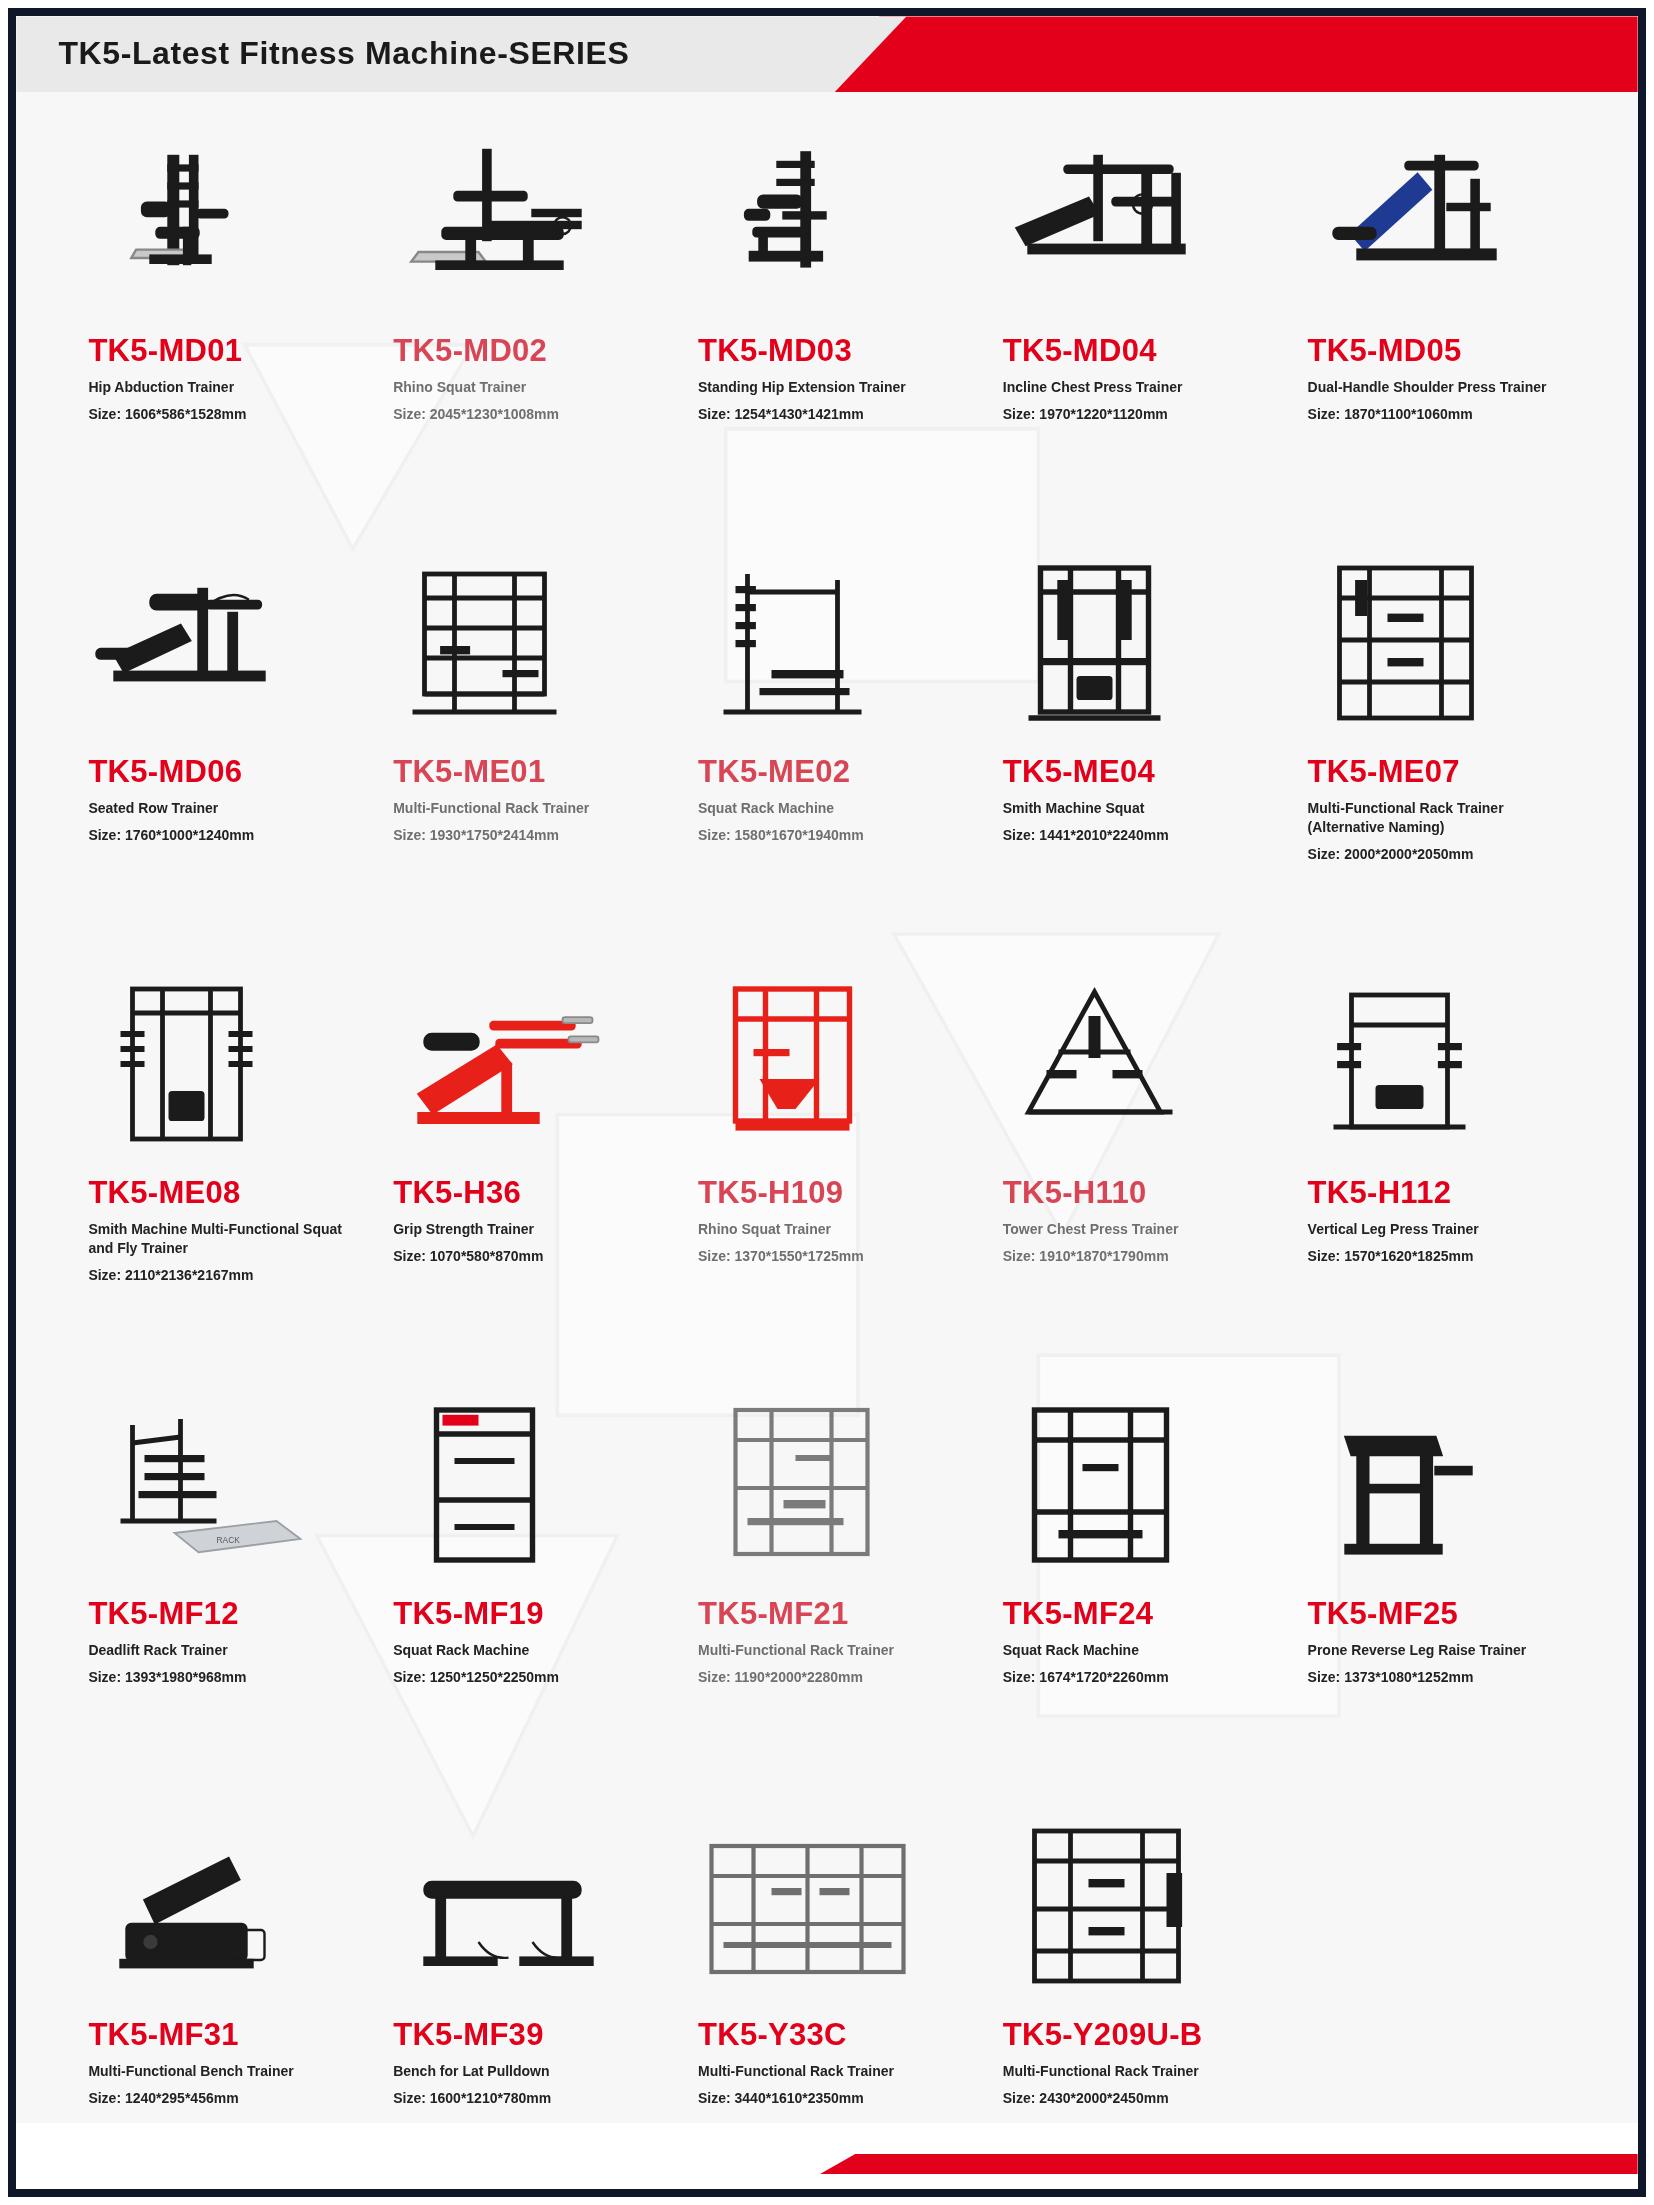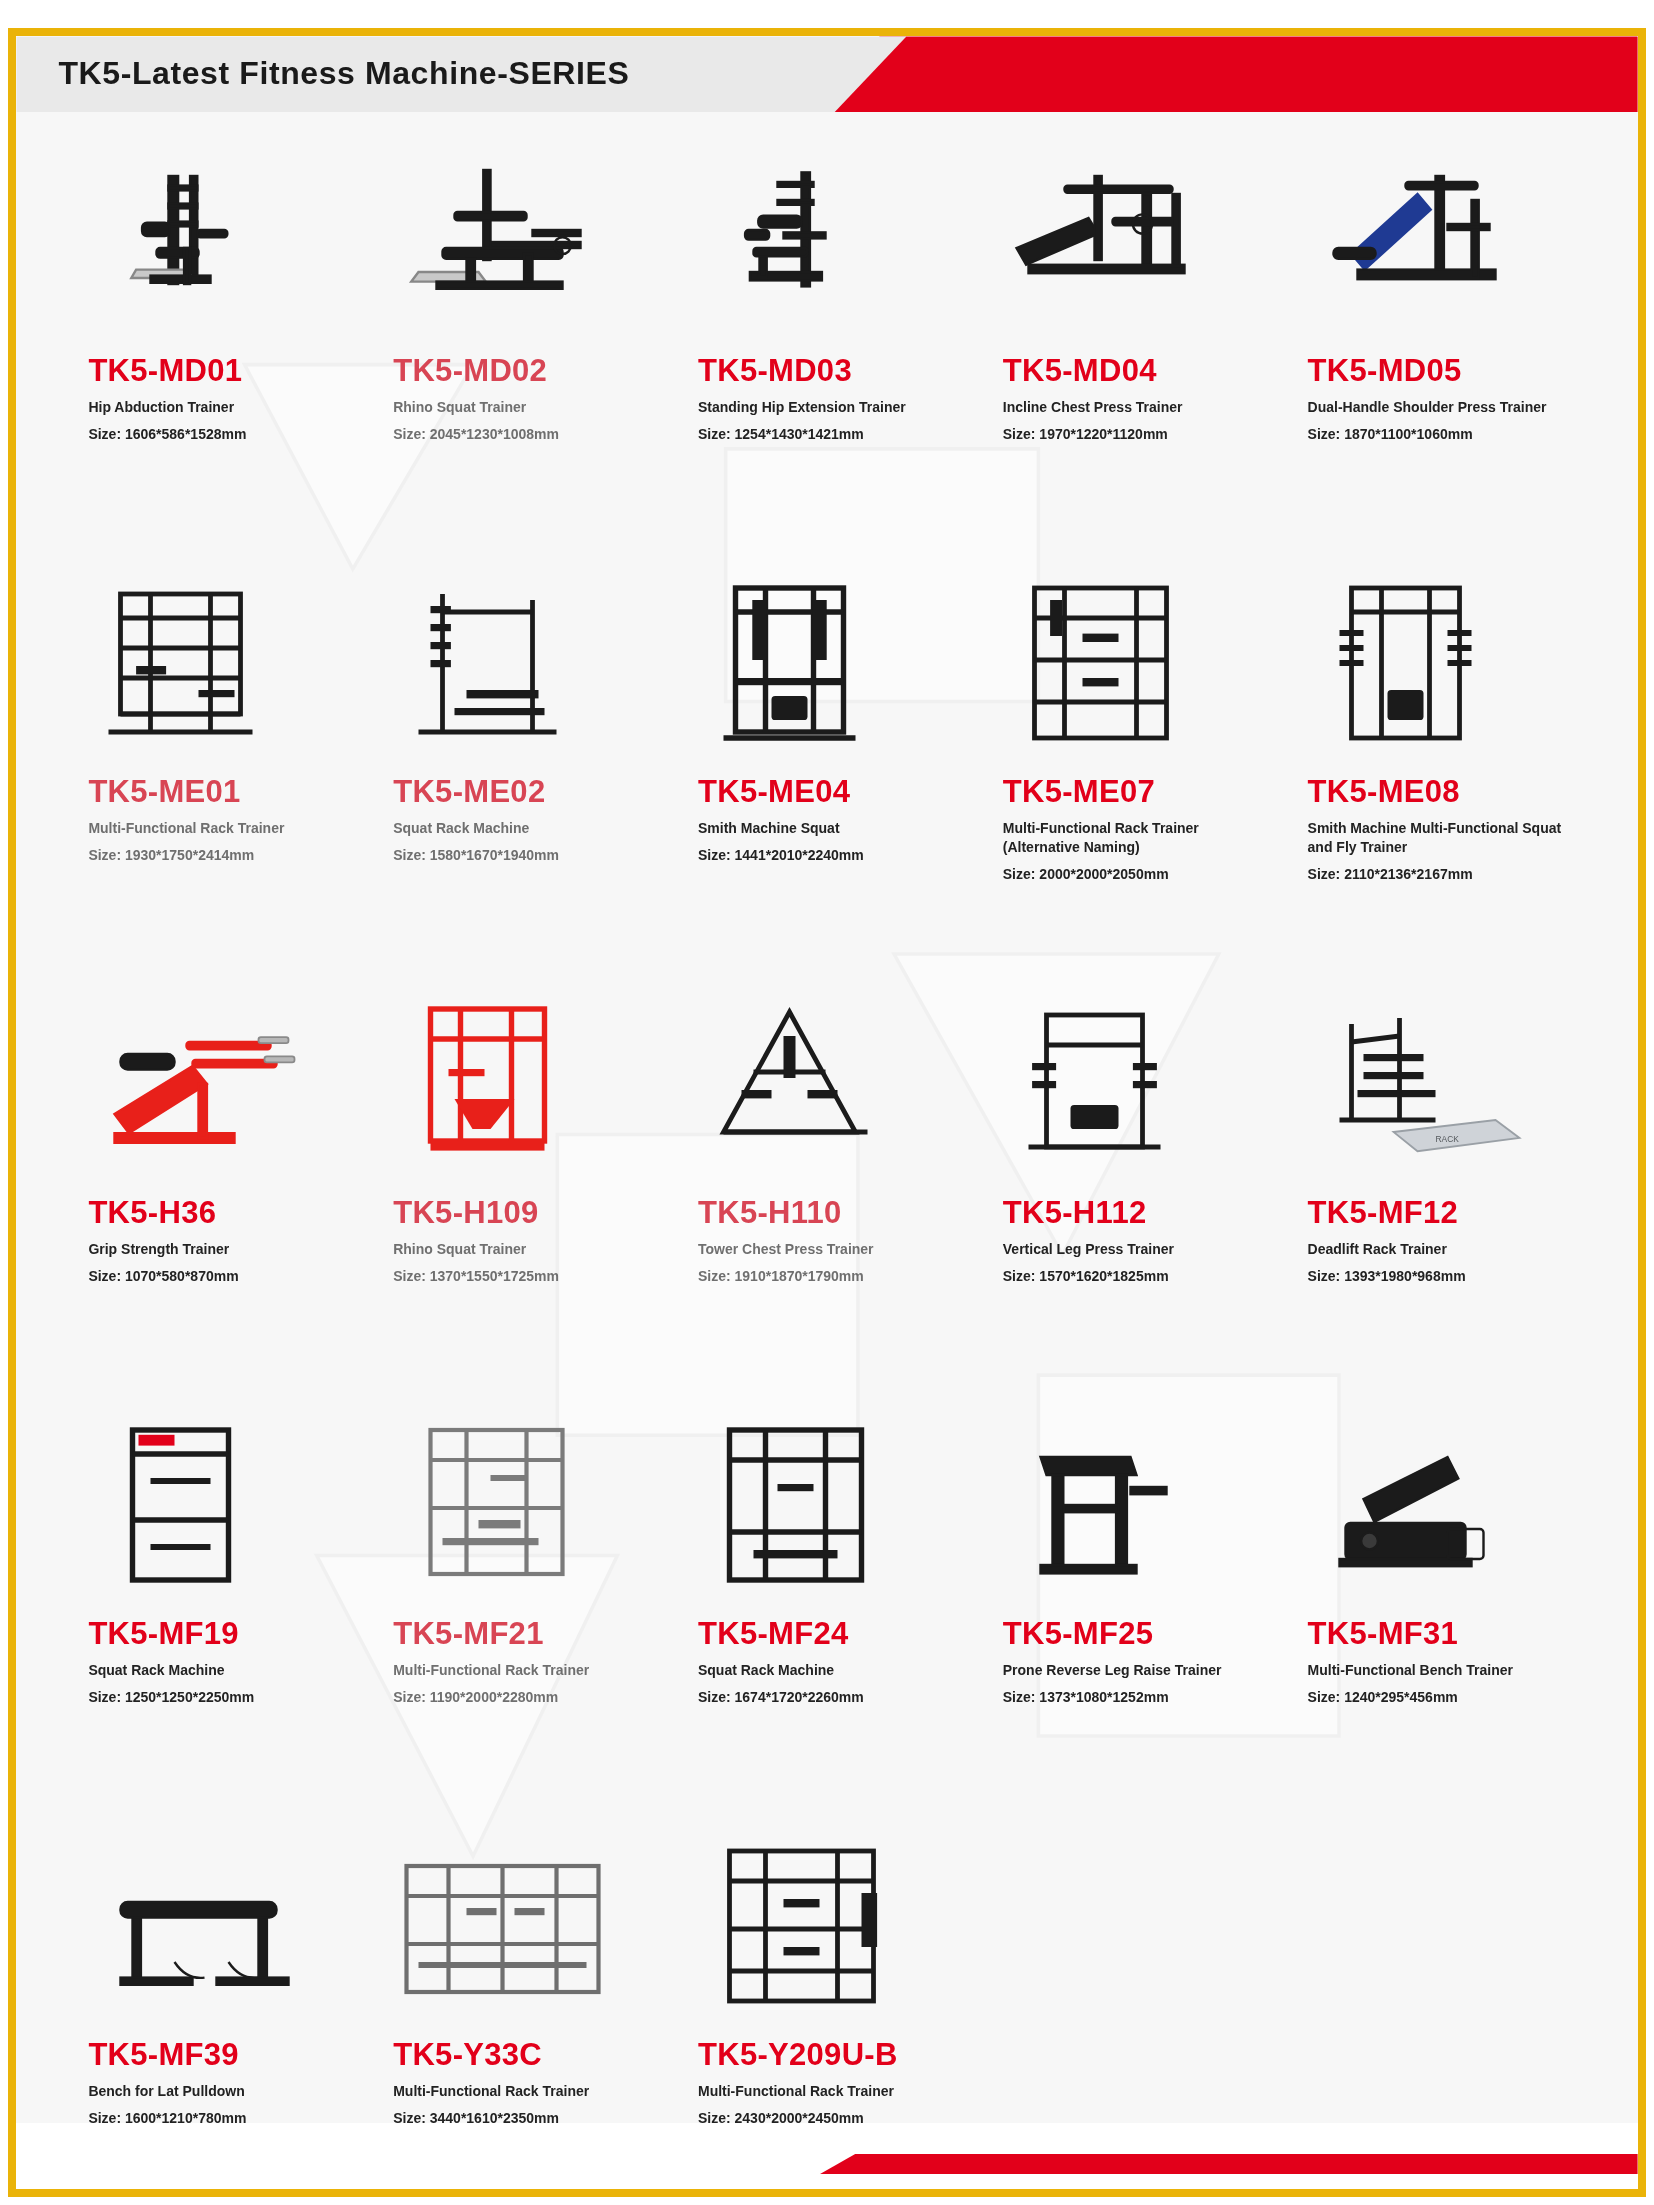--- a/index.html
+++ b/index.html
@@ -12,24 +12,23 @@
     height: 2205px;
     font-family: "Liberation Sans", sans-serif;
     position: relative;
     overflow: hidden;
   }
 
   
   .page {
     position: absolute;
     inset: 0;
-    background: #eab308;
+    background: #0f172a;
     box-sizing: border-box;
     border: 8.4px solid #ffffff;
-    margin-top: 20px;
   }
   .page-inner {
     position: absolute;
     left: 8.4px; top: 8.4px; right: 8.4px; bottom: 8.4px;
     background: #f7f7f7;
     overflow: hidden;
   }
 
   
   .header {
@@ -272,20 +271,39 @@
               <rect x="290" y="70" width="12" height="130"></rect>
               <rect x="250" y="110" width="70" height="10"></rect>
             </g>
           </svg>
         </div>
         <div class="code">TK5-MD05</div>
         <div class="name">Dual-Handle Shoulder Press Trainer</div>
         <div class="size">Size: 1870*1100*1060mm</div>
       </div>
 
+      <div class="cell">
+        <div class="thumb">
+          <svg width="229" height="180" viewBox="0 0 380 300">
+            <g fill="#1b1b1b" stroke="#1b1b1b" stroke-width="4">
+              <rect x="120" y="60" width="90" height="24" rx="10"></rect>
+              <polygon points="60,160 170,110 186,136 76,188"></polygon>
+              <rect x="200" y="50" width="14" height="140"></rect>
+              <rect x="214" y="70" width="90" height="12" rx="5"></rect>
+              <rect x="60" y="188" width="250" height="14"></rect>
+              <rect x="250" y="90" width="14" height="100"></rect>
+              <rect x="30" y="150" width="60" height="16" rx="7"></rect>
+              <path d="M214 78 q40 -30 70 -10" fill="none"></path>
+            </g>
+          </svg>
+        </div>
+        <div class="code">TK5-MD06</div>
+        <div class="name">Seated Row Trainer</div>
+        <div class="size">Size:  1760*1000*1240mm</div>
+      </div>
 
       <div class="cell">
         <div class="thumb">
           <svg width="205" height="186" viewBox="0 0 340 310">
             <g fill="none" stroke="#1b1b1b" stroke-width="8">
               <rect x="70" y="30" width="200" height="200"></rect>
               <line x1="70" y1="70" x2="270" y2="70"></line>
               <line x1="70" y1="120" x2="270" y2="120"></line>
               <line x1="70" y1="170" x2="270" y2="170"></line>
               <line x1="120" y1="30" x2="120" y2="260"></line>

